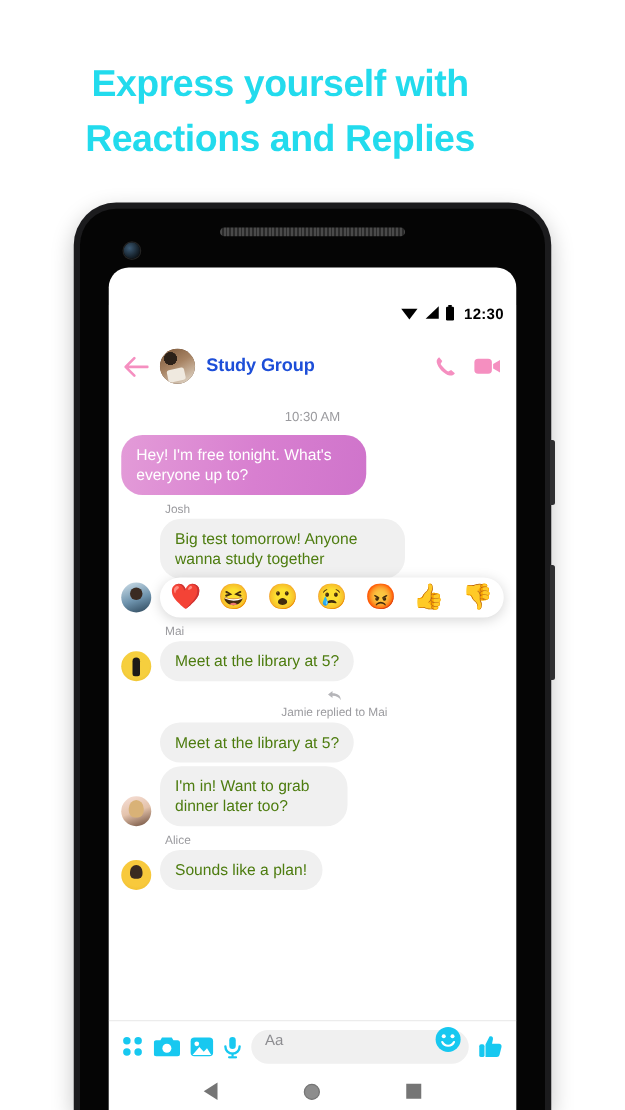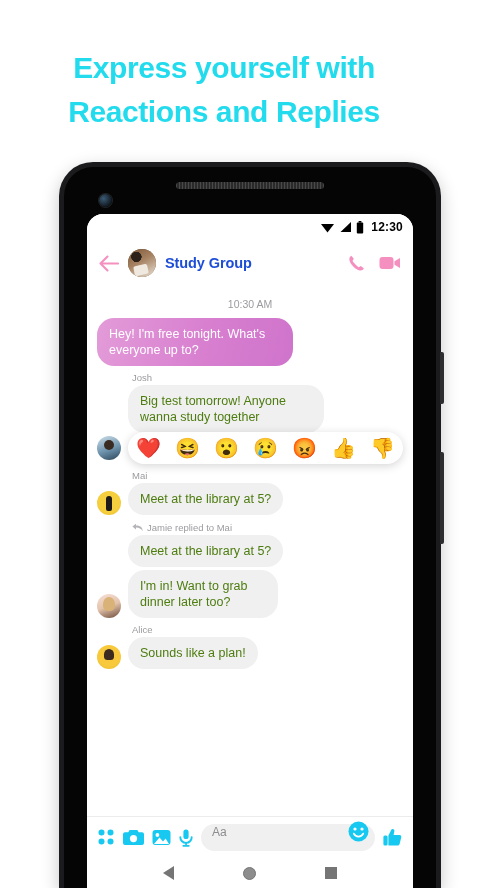--- a/index.html
+++ b/index.html
@@ -63,22 +63,22 @@
     background:#ffffff;
     border-radius:16px 16px 0 0;
     overflow:hidden;
     display:flex; flex-direction:column;
   }
 
   
   .statusbar {
     height:26px; flex:0 0 26px;
     background:#fff;
-    display:flex; align-items:center; justify-content:flex-end;
-    padding-right:10px; gap:4px;
+    display:flex; align-items:flex-start; justify-content:flex-end;
+    padding-right:10px; gap:4px;margin-top:30px;
   }
   .st-ic { display:block; }
   .st-time { font-size:12px; font-weight:bold; color:#000; margin-left:3px; letter-spacing:0.2px;}
 
   
   .chat-header {
     flex:0 0 46px; height:46px;
     display:flex; align-items:center;
     padding:0 12px; gap:9px; background:#fff;
   }
@@ -158,20 +158,21 @@
   }
   .reaction-bar span {
     font-size:20px; line-height:22px; cursor:pointer;
   }
 
   
   .reply-label {
     display:flex; align-items:center; gap:4px;
     font-size:9.5px; color:#9b9b9f;
     margin:7px 0 2px 35px;
+    flex-direction:column;
   }
 
   
   .composer {
     flex:0 0 42px; height:42px;
     display:flex; align-items:center;
     gap:8px; padding:0 11px;
     background:#fff;
     border-top:1px solid #ececec;
   }

